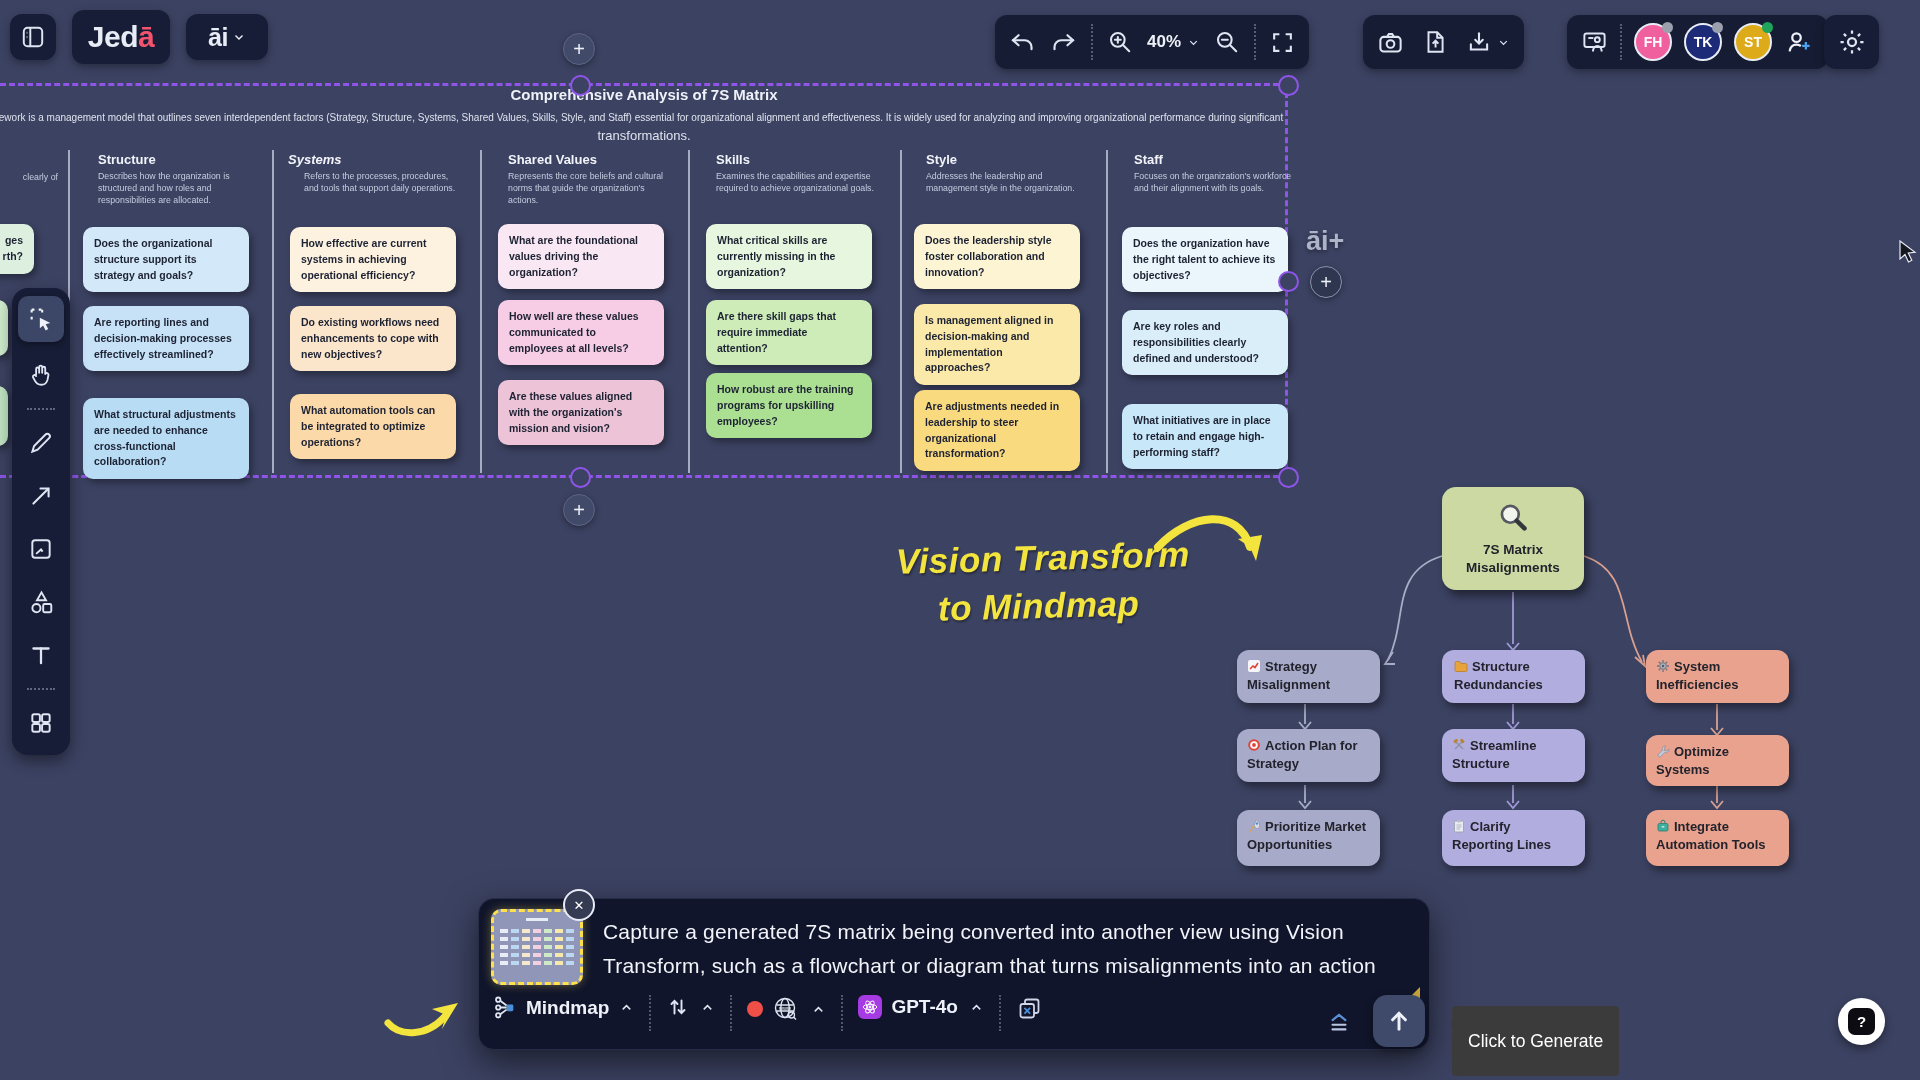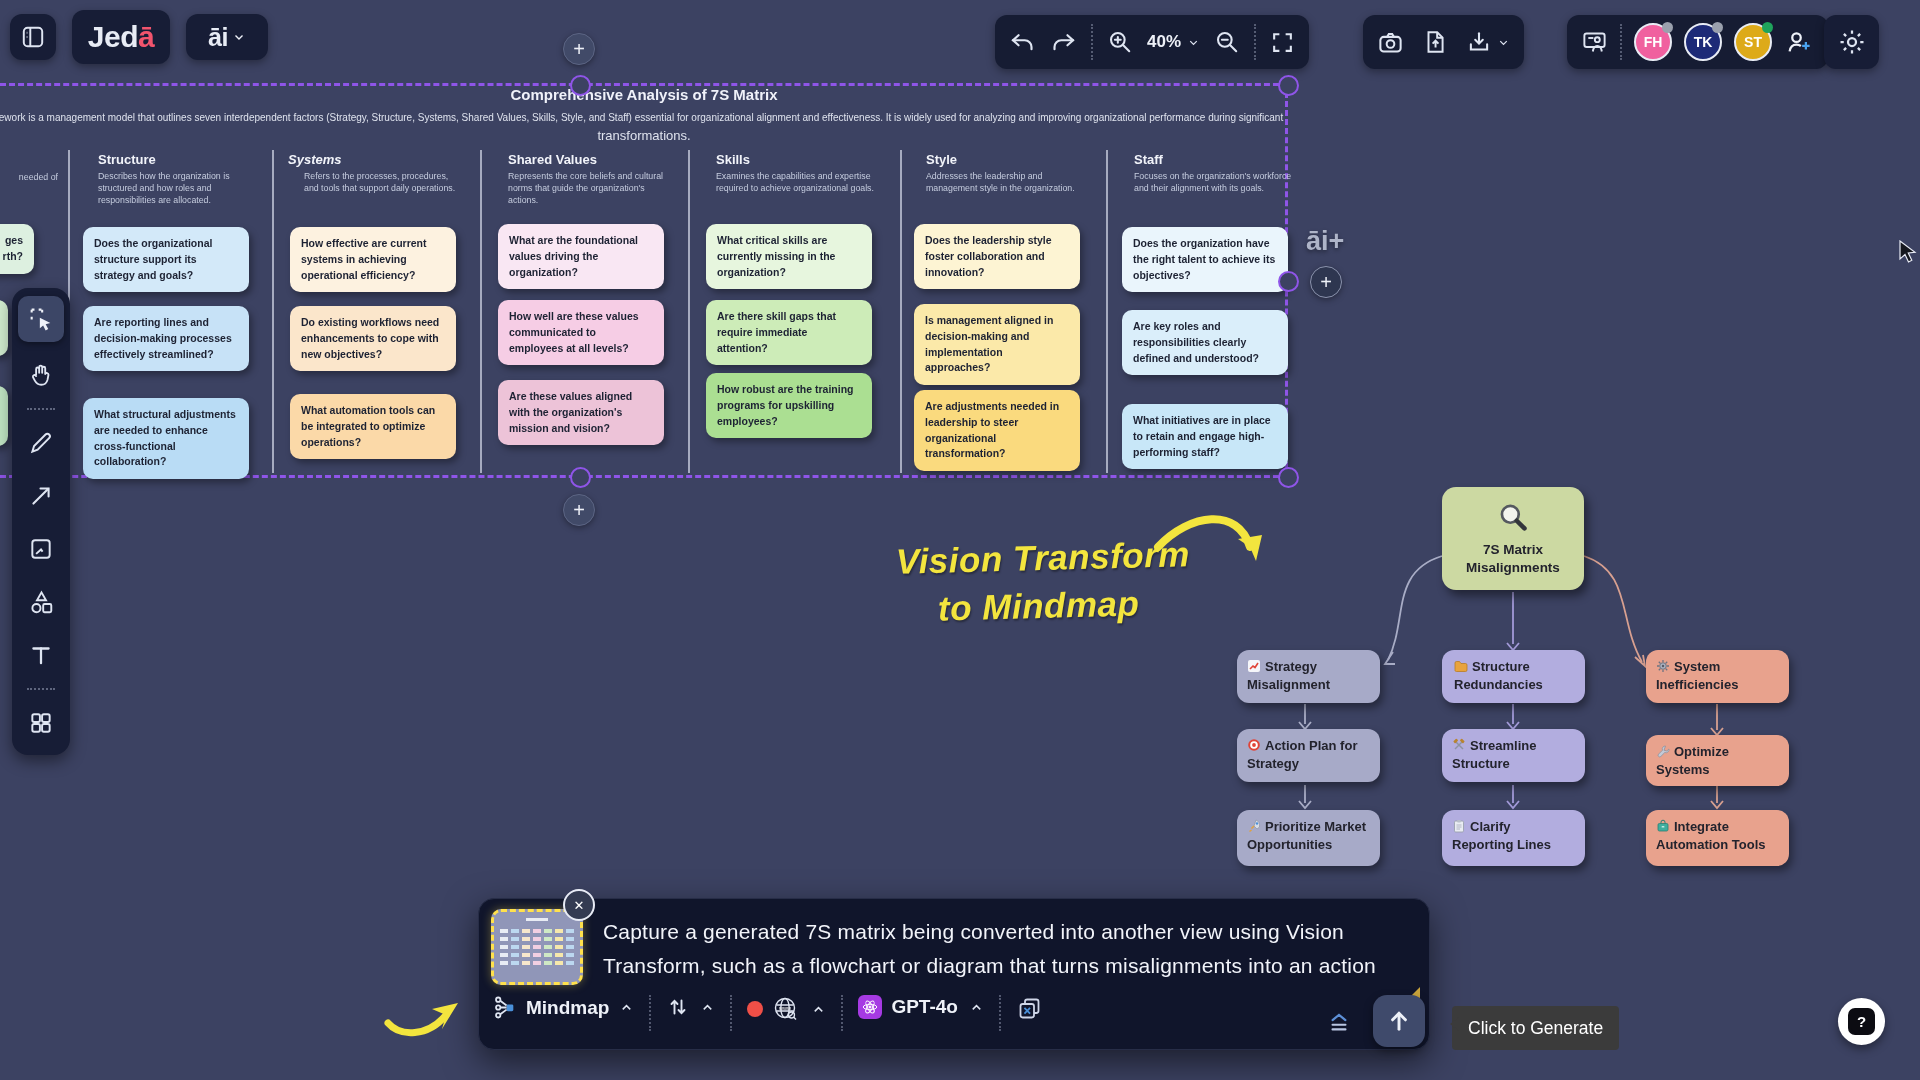--- a/index.html
+++ b/index.html
@@ -54,21 +54,21 @@
   .tstripe{width:8px;height:36px;}
   .closex{left:84px;top:-10px;width:28px;height:28px;border-radius:50%;background:#343b52;border:2px solid #e8ebf5;
         color:#fff;font-size:13px;font-weight:700;display:flex;align-items:center;justify-content:center;z-index:64;}
   .ptext{left:124px;top:16px;width:812px;color:#f2f4fa;font-size:21px;font-weight:500;line-height:1.6;letter-spacing:.2px;}
   .ctrlrow{left:14px;top:96px;width:838px;height:44px;display:flex;align-items:flex-start;gap:15px;}
   .ctrl-label{color:#eef1f8;font-size:19px;font-weight:600;}
   .chevup{margin-left:2px;}
   .gptbadge{width:24px;height:24px;border-radius:6px;background:#a63ae3;display:flex;align-items:center;justify-content:center;}
   .genbtn{left:894px;top:96px;width:52px;height:52px;border-radius:14px;background:#3f4a6b;
         display:flex;align-items:center;justify-content:center;box-shadow:0 4px 10px rgba(0,0,0,.4);}
-  .tooltip{left:1452px;top:1006px;height:36px;padding:4px 16px;background:#3b3b3b;border-radius:4px;color:#fff;
+  .tooltip{left:1452px;top:1006px;height:36px;padding:17px 16px;background:#3b3b3b;border-radius:4px;color:#fff;
         font-size:17.5px;font-weight:500;display:flex;align-items:center;z-index:70;}
   .tooltip:before{content:"";position:absolute;left:-9px;top:11px;border:7px solid transparent;border-right:9px solid #3b3b3b;}
   .helpbtn{left:1838px;top:998px;width:47px;height:47px;border-radius:50%;background:#fff;display:flex;
         align-items:center;justify-content:center;z-index:70;box-shadow:0 4px 10px rgba(0,0,0,.4);}
   .helpin{width:27px;height:27px;background:#0c0c12;border-radius:7px;color:#fff;font-weight:700;font-size:15px;
         display:flex;align-items:center;justify-content:center;position:relative;}
   .helpin:after{content:"";position:absolute;left:3px;bottom:-4px;border:5px solid transparent;border-top:6px solid #0c0c12;}
 </style>
 </head>
 <body>
@@ -98,21 +98,21 @@
 <div class="abs" style="left:-6px;width:1294px;top:112px;text-align:center;color:#dfe3ee;font-size:10px;z-index:3;">ework is a management model that outlines seven interdependent factors (Strategy, Structure, Systems, Shared Values, Skills, Style, and Staff) essential for organizational alignment and effectiveness. It is widely used for analyzing and improving organizational performance during significant</div>
 <div class="abs" style="left:0;width:1288px;top:128px;text-align:center;color:#dfe3ee;font-size:13px;z-index:3;">transformations.</div>
 
 <div class="abs coldiv" style="left:68px;"></div>
 <div class="abs coldiv" style="left:272px;"></div>
 <div class="abs coldiv" style="left:480px;"></div>
 <div class="abs coldiv" style="left:688px;"></div>
 <div class="abs coldiv" style="left:900px;"></div>
 <div class="abs coldiv" style="left:1106px;"></div>
 
-<div class="abs coldesc" style="left:0;top:172px;width:58px;text-align:right;">needed of</div>
+<div class="abs coldesc" style="left:0;top:172px;width:58px;text-align:right;">clearly of</div>
 <div class="abs card" style="left:-132px;top:224px;background:#ddf0e0;text-align:right;">
   <div>ges</div>
   <div>rth?</div>
 </div>
 <div class="abs card" style="left:-158px;top:300px;background:#cfeacd;height:56px;"></div>
 <div class="abs card" style="left:-158px;top:386px;background:#bfe3c2;height:60px;"></div>
 
 <div class="abs colname" style="left:98px;top:152px;">Structure</div>
 <div class="abs coldesc" style="left:98px;top:171px;">Describes how the organization is structured and how roles and responsibilities are allocated.</div>
 <div class="abs colname" style="left:288px;top:152px;font-style:italic;">Systems</div>

